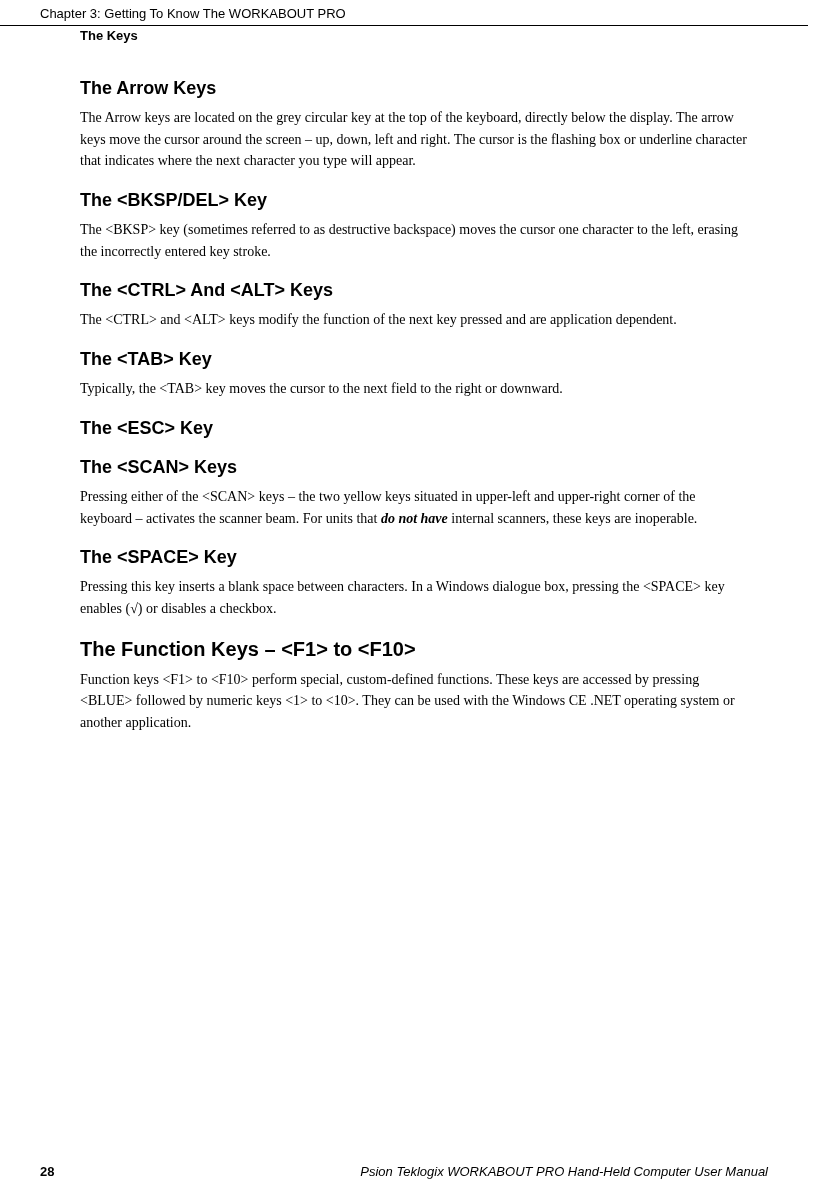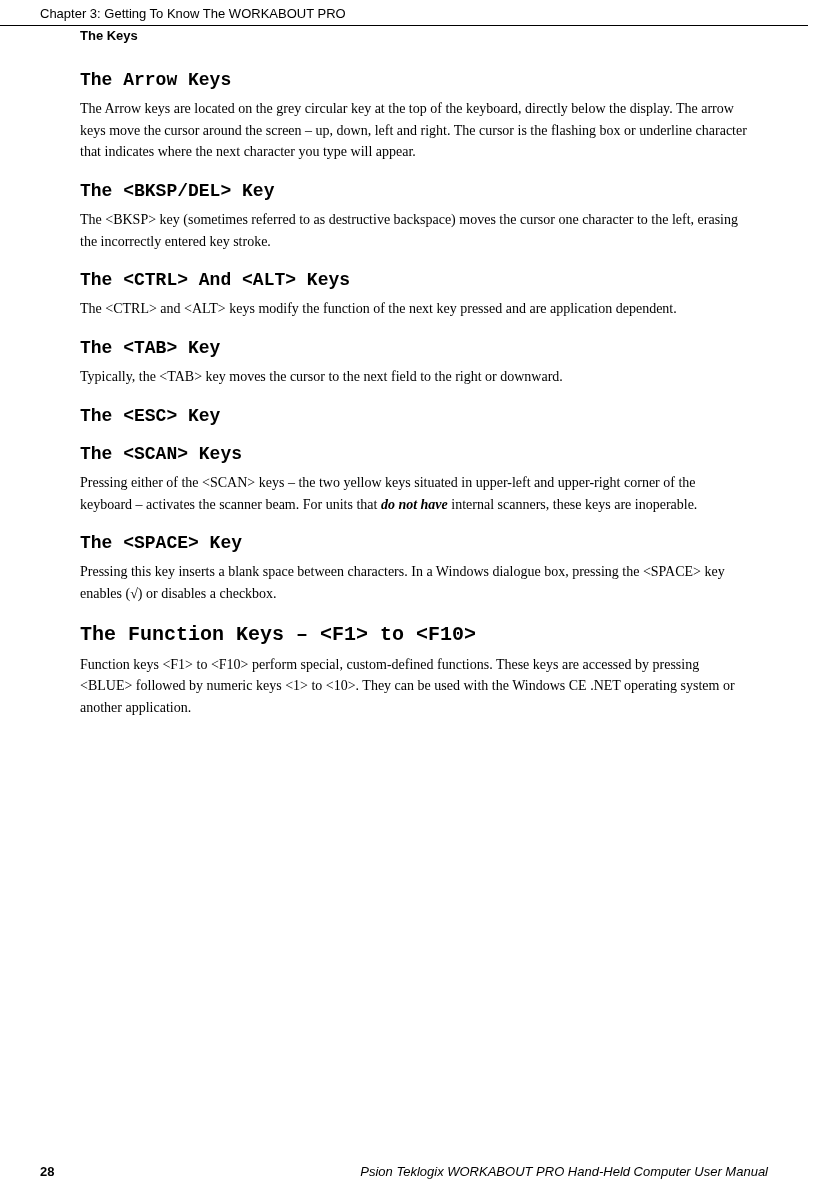--- a/index.html
+++ b/index.html
@@ -47,21 +47,21 @@
 
     .content-area {
       padding: 20px 60px 40px 80px;
     }
 
     .section {
       margin-bottom: 18px;
     }
 
     .section-heading {
-      font-family: Liberation Mono, monospace;
+      font-family: Liberation Sans, sans-serif;
       font-size: 18px;
       font-weight: bold;
       color: #000;
       margin-bottom: 8px;
       margin-top: 6px;
     }
 
     .section-heading.large {
       font-size: 20px;
     }
@@ -104,21 +104,21 @@
     }
   </style>
 </head>
 <body>
 
 <div class="page-container">
 
   <div class="top-bar">
     <span class="chapter-title">Chapter  3:  Getting To Know The WORKABOUT PRO</span>
   </div>
-  <div style="padding: 0 56px 0 80px; margin-top: 2px; margin-bottom: 0;">
+  <div style="padding: 0 56px 0 80px; margin-top: 2px; margin-bottom: 8px;">
     <span class="section-title-top">The Keys</span>
   </div>
 
   <div class="content-area">
 
     <div class="section">
       <div class="section-heading">The  Arrow  Keys</div>
       <p class="body-text">The Arrow keys are located on the grey circular key at the top of the keyboard, directly below the display. The arrow keys move the cursor around the screen – up, down, left and right. The cursor is the flashing box or underline character that indicates where the next character you type will appear.</p>
     </div>
 

